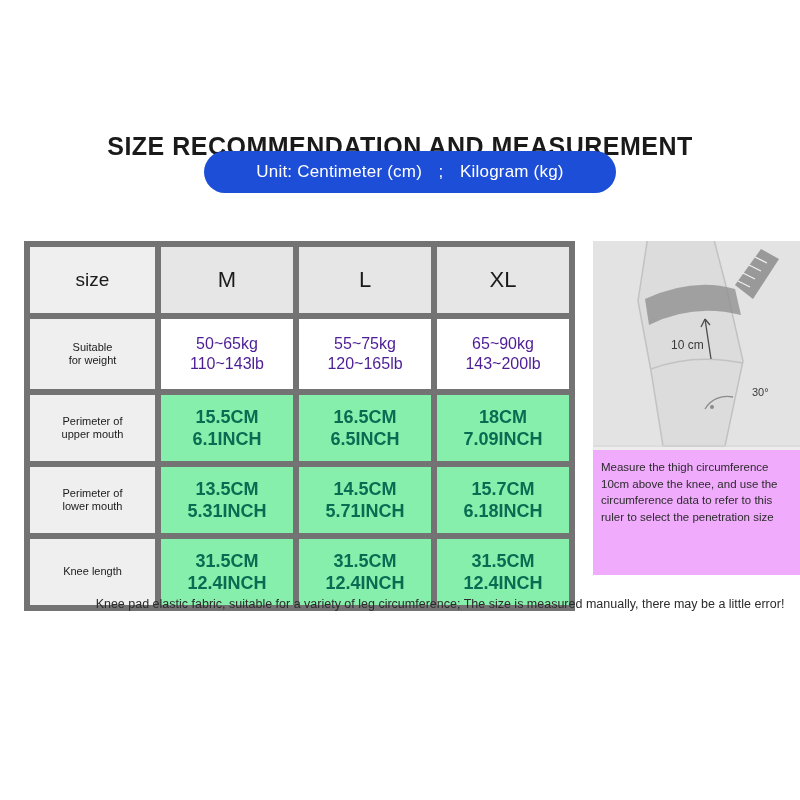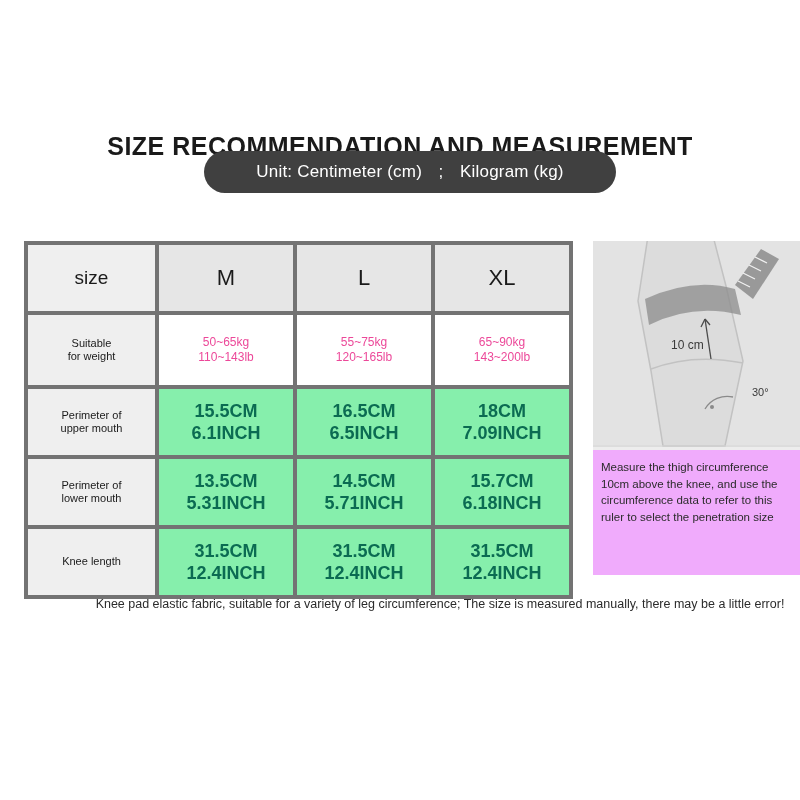--- a/index.html
+++ b/index.html
@@ -28,21 +28,21 @@
     letter-spacing: 0.5px;
     color: #1a1a1a;
     margin-top: 40px;
   }
   .unit-banner {
     position: absolute;
     top: 151px;
     left: 204px;
     width: 412px;
     height: 42px;
-    background: #404040;
+    background: #1d4ed8;
     border-radius: 21px;
     display: flex;
     align-items: center;
     justify-content: center;
     color: #ffffff;
     font-size: 17px;
     letter-spacing: 0.2px;
   }
   .unit-banner .sep {
     display: inline-block;
@@ -58,21 +58,21 @@
     height: 334px;
   }
   table.size-table {
     border-collapse: collapse;
     table-layout: fixed;
     width: 545px;
     height: 334px;
     float: left;
   }
   table.size-table td {
-    border: 4px solid #737373;
+    border: 6px solid #737373;
     text-align: center;
     vertical-align: middle;
     padding: 0;
   }
   .col-head { width: 131px; }
   .col-val  { width: 138px; }
 
   .hdr-label {
     background: #efefef;
     font-size: 19px;
@@ -84,22 +84,22 @@
     color: #1a1a1a;
   }
   .row-label {
     background: #efefef;
     font-size: 11px;
     color: #1a1a1a;
     line-height: 1.22;
   }
   .cell-weight {
     background: #ffffff;
-    font-size: 12px;
-    color: #ec4899;
+    font-size: 16px;
+    color: #4c1d95;
     line-height: 1.24;
   }
   .cell-green {
     background: #86efac;
     font-size: 18px;
     font-weight: bold;
     color: #0b6b52;
     line-height: 1.25;
     margin-left: 8px;
   }

